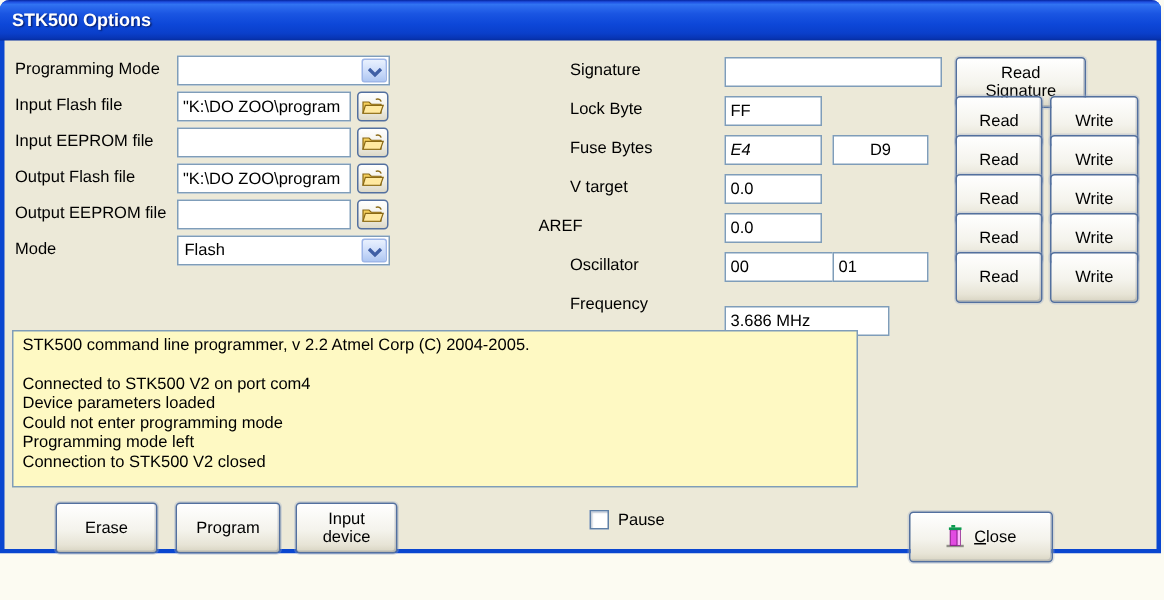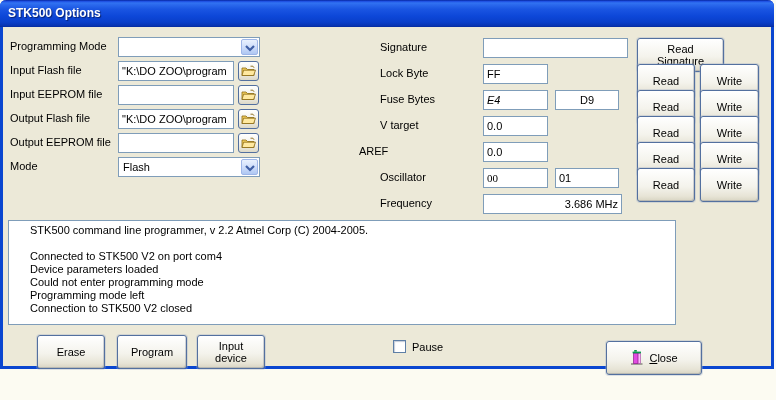--- a/index.html
+++ b/index.html
@@ -23,22 +23,22 @@
              background:linear-gradient(180deg,#E9F1FE 0%,#CCDCFA 55%,#AFC7F2 100%);}
   .combo-btn svg{position:absolute;left:3px;top:5px;}
   .btn{position:absolute;box-sizing:border-box;border:1px solid #53709F;border-radius:3px;
        background:linear-gradient(180deg,#FFFFFF 0%,#F4F3EC 55%,#E7E4D6 85%,#D8D4C2 100%);
        font-family:"Liberation Sans",sans-serif;font-size:11px;color:#000;text-align:center;
        box-shadow:inset -1px -1px 0 rgba(110,120,140,.30), 0 0 0 1px rgba(160,175,200,.35);
        display:flex;align-items:center;justify-content:center;cursor:default;padding:16px;}
   .icon-btn{position:absolute;width:21px;height:20px;box-sizing:border-box;border:1px solid #53709F;border-radius:3px;
        background:linear-gradient(180deg,#FFFFFF 0%,#F2F1E8 55%,#DDD9C8 100%);
        display:flex;align-items:center;justify-content:center;padding:0;}
-  .logbox{position:absolute;left:5px;top:193px;width:668px;height:105px;box-sizing:border-box;
-          border:1px solid #7F9DB9;background:#ffffff;padding:3px 21px;font-size:11px;line-height:13px;
+  .logbox{position:absolute;left:5px;top:193px;width:564px;height:105px;box-sizing:border-box;
+          border:1px solid #7F9DB9;background:#fef9c3;padding:3px 6px;font-size:11px;line-height:13px;
           color:#000;white-space:pre-wrap;overflow:hidden;}
   .checkbox{position:absolute;width:13px;height:13px;box-sizing:border-box;border:1px solid #5E7FA6;background:#FFF;
             box-shadow:inset 1px 1px 1px rgba(90,110,140,.35);}
   .accel{text-decoration:underline;}
   .close-btn{gap:5px;}
 </style>
 </head>
 <body>
 
 <div class="window">
@@ -127,27 +127,27 @@
     <input class="field" style="left: 480px; top: 89px; width: 65px;" value="0.0">
     <button class="btn" style="left:634px;top:89px;width:58px;height:20px">Read</button>
     <button class="btn" style="left:697px;top:89px;width:59px;height:20px">Write</button>
 
     <span class="lbl" style="left:356px;top:118px">AREF</span>
     <input class="field" style="left: 480px; top: 115px; width: 65px;" value="0.0">
     <button class="btn" style="left:634px;top:115px;width:58px;height:20px">Read</button>
     <button class="btn" style="left:697px;top:115px;width:59px;height:20px">Write</button>
 
     <span class="lbl" style="left:377px;top:144px">Oscillator</span>
-    <input class="field" style="left: 480px; top: 141px; width: 65px; font-family: Liberation Serif, serif;" value="00">
+    <input class="field" style="left: 480px; top: 141px; width: 79px;" value="00">
     <input class="field" style="left: 552px; top: 141px; width: 64px;" value="01">
     <button class="btn" style="left:634px;top:141px;width:58px;height:20px">Read</button>
     <button class="btn" style="left:697px;top:141px;width:59px;height:20px">Write</button>
 
     <span class="lbl" style="left:377px;top:170px">Frequency</span>
-    <input class="field" style="left: 480px; top: 167px; width: 139px; text-align: right;" value="3.686 MHz">
+    <input class="field" style="left: 480px; top: 177px; width: 110px;" value="3.686 MHz">
 
     <div class="logbox">STK500 command line programmer, v 2.2 Atmel Corp (C) 2004-2005.
 
 Connected to STK500 V2 on port com4
 Device parameters loaded
 Could not enter programming mode
 Programming mode left
 Connection to STK500 V2 closed</div>
 
     <button class="btn" style="left:34px;top:308px;width:68px;height:22px">Erase</button>

